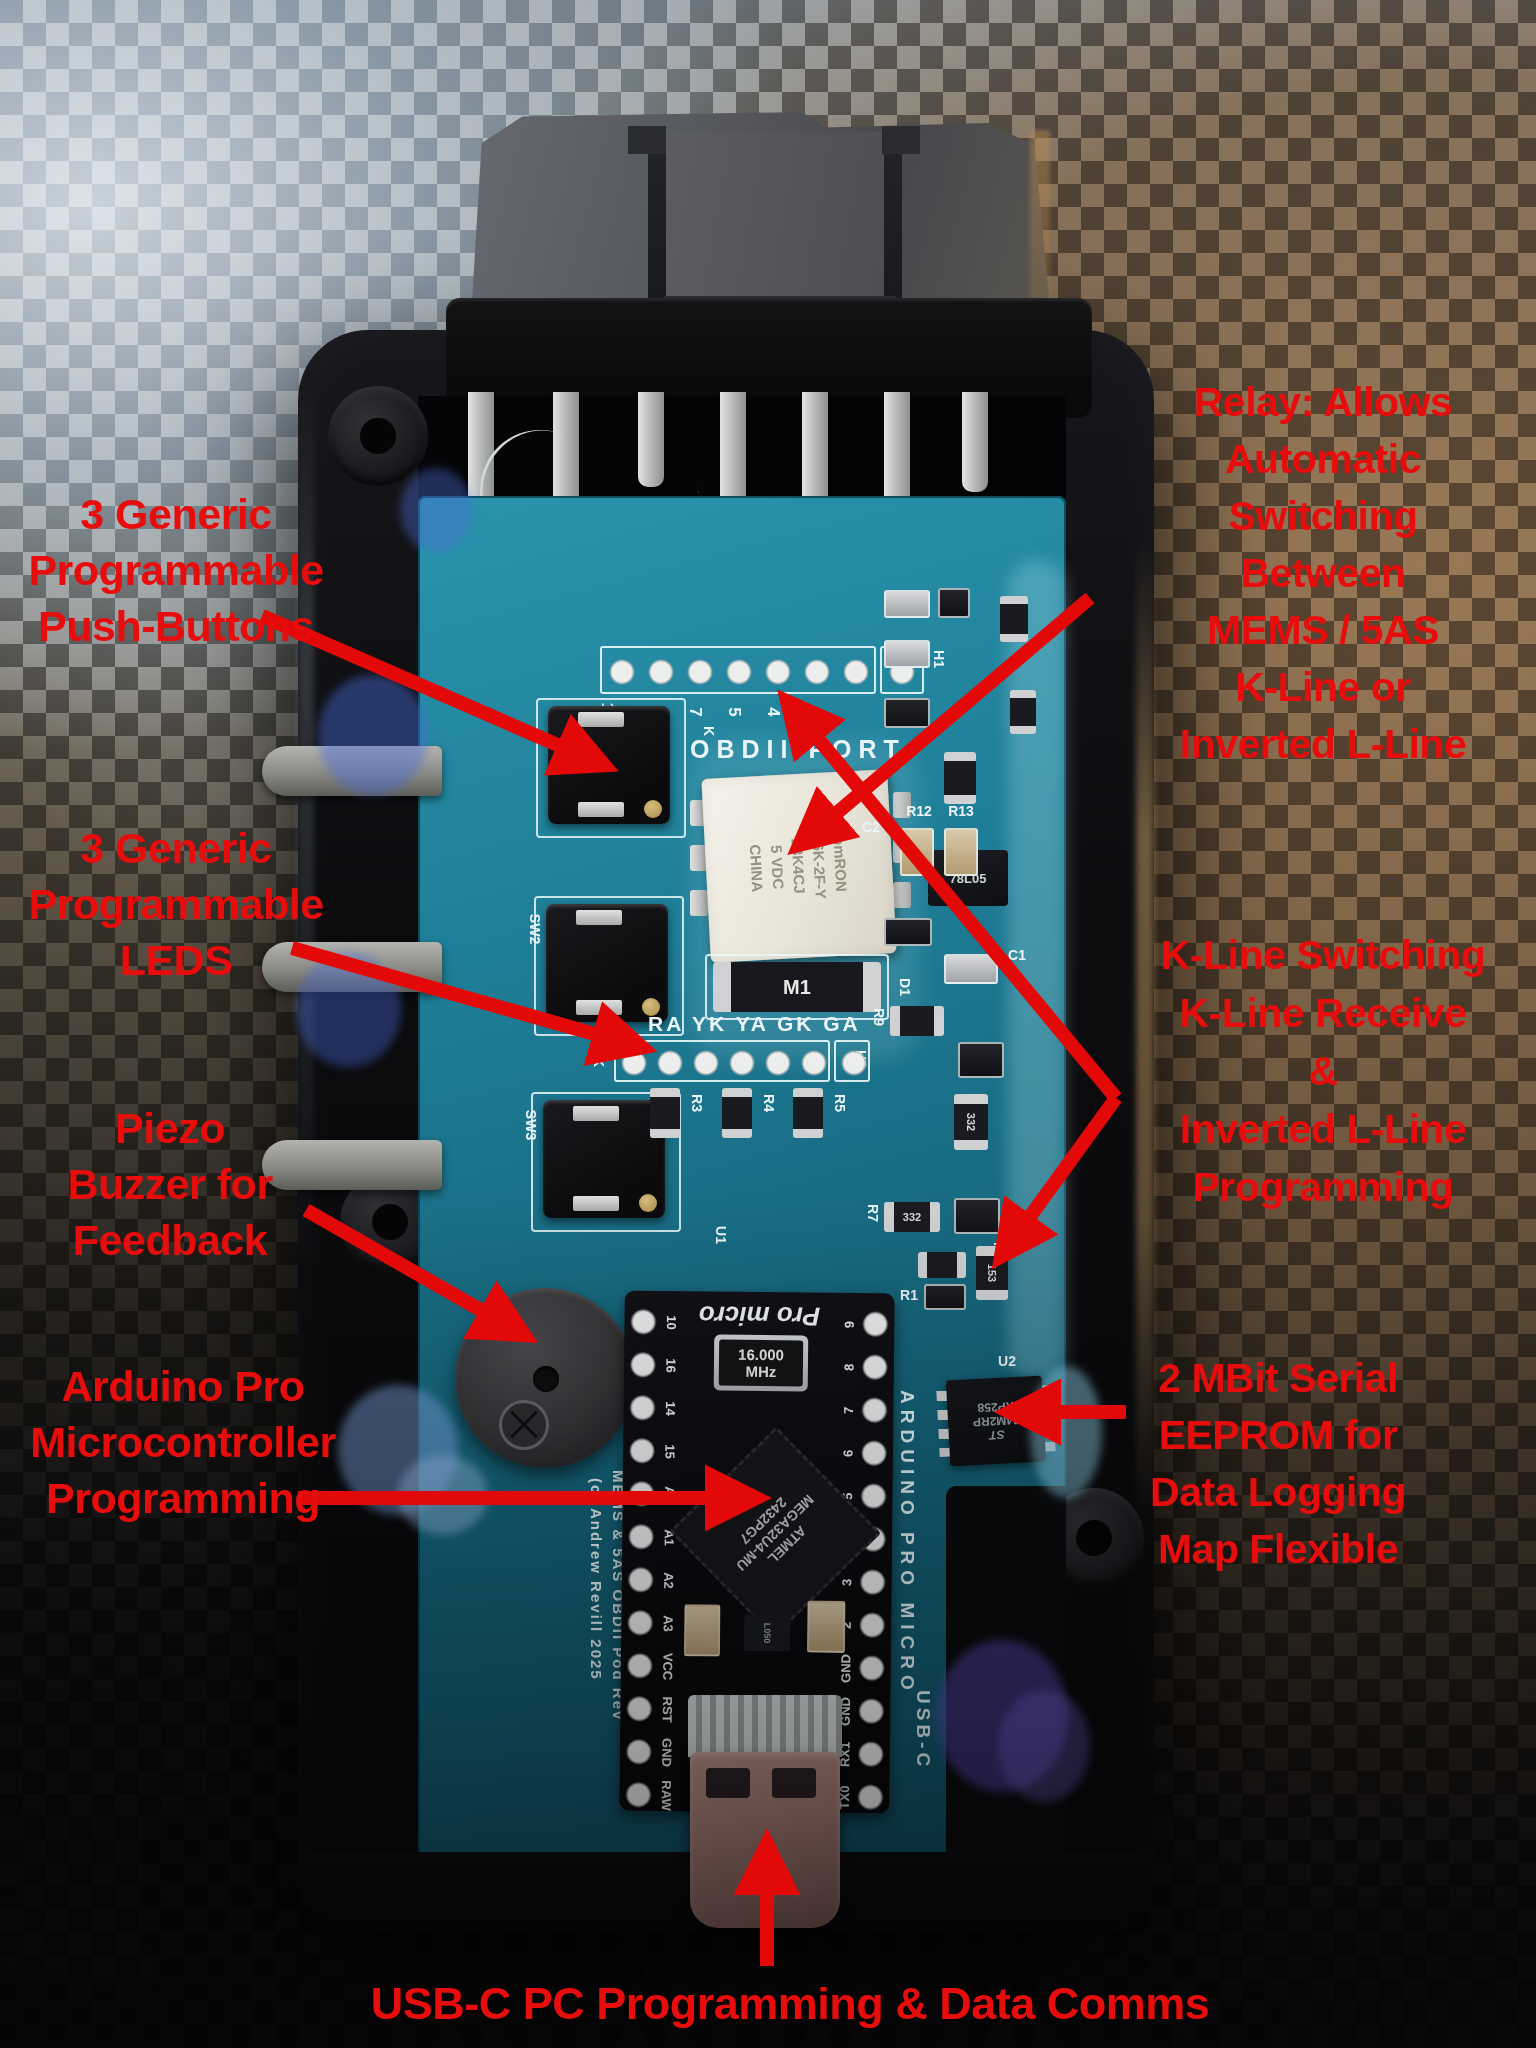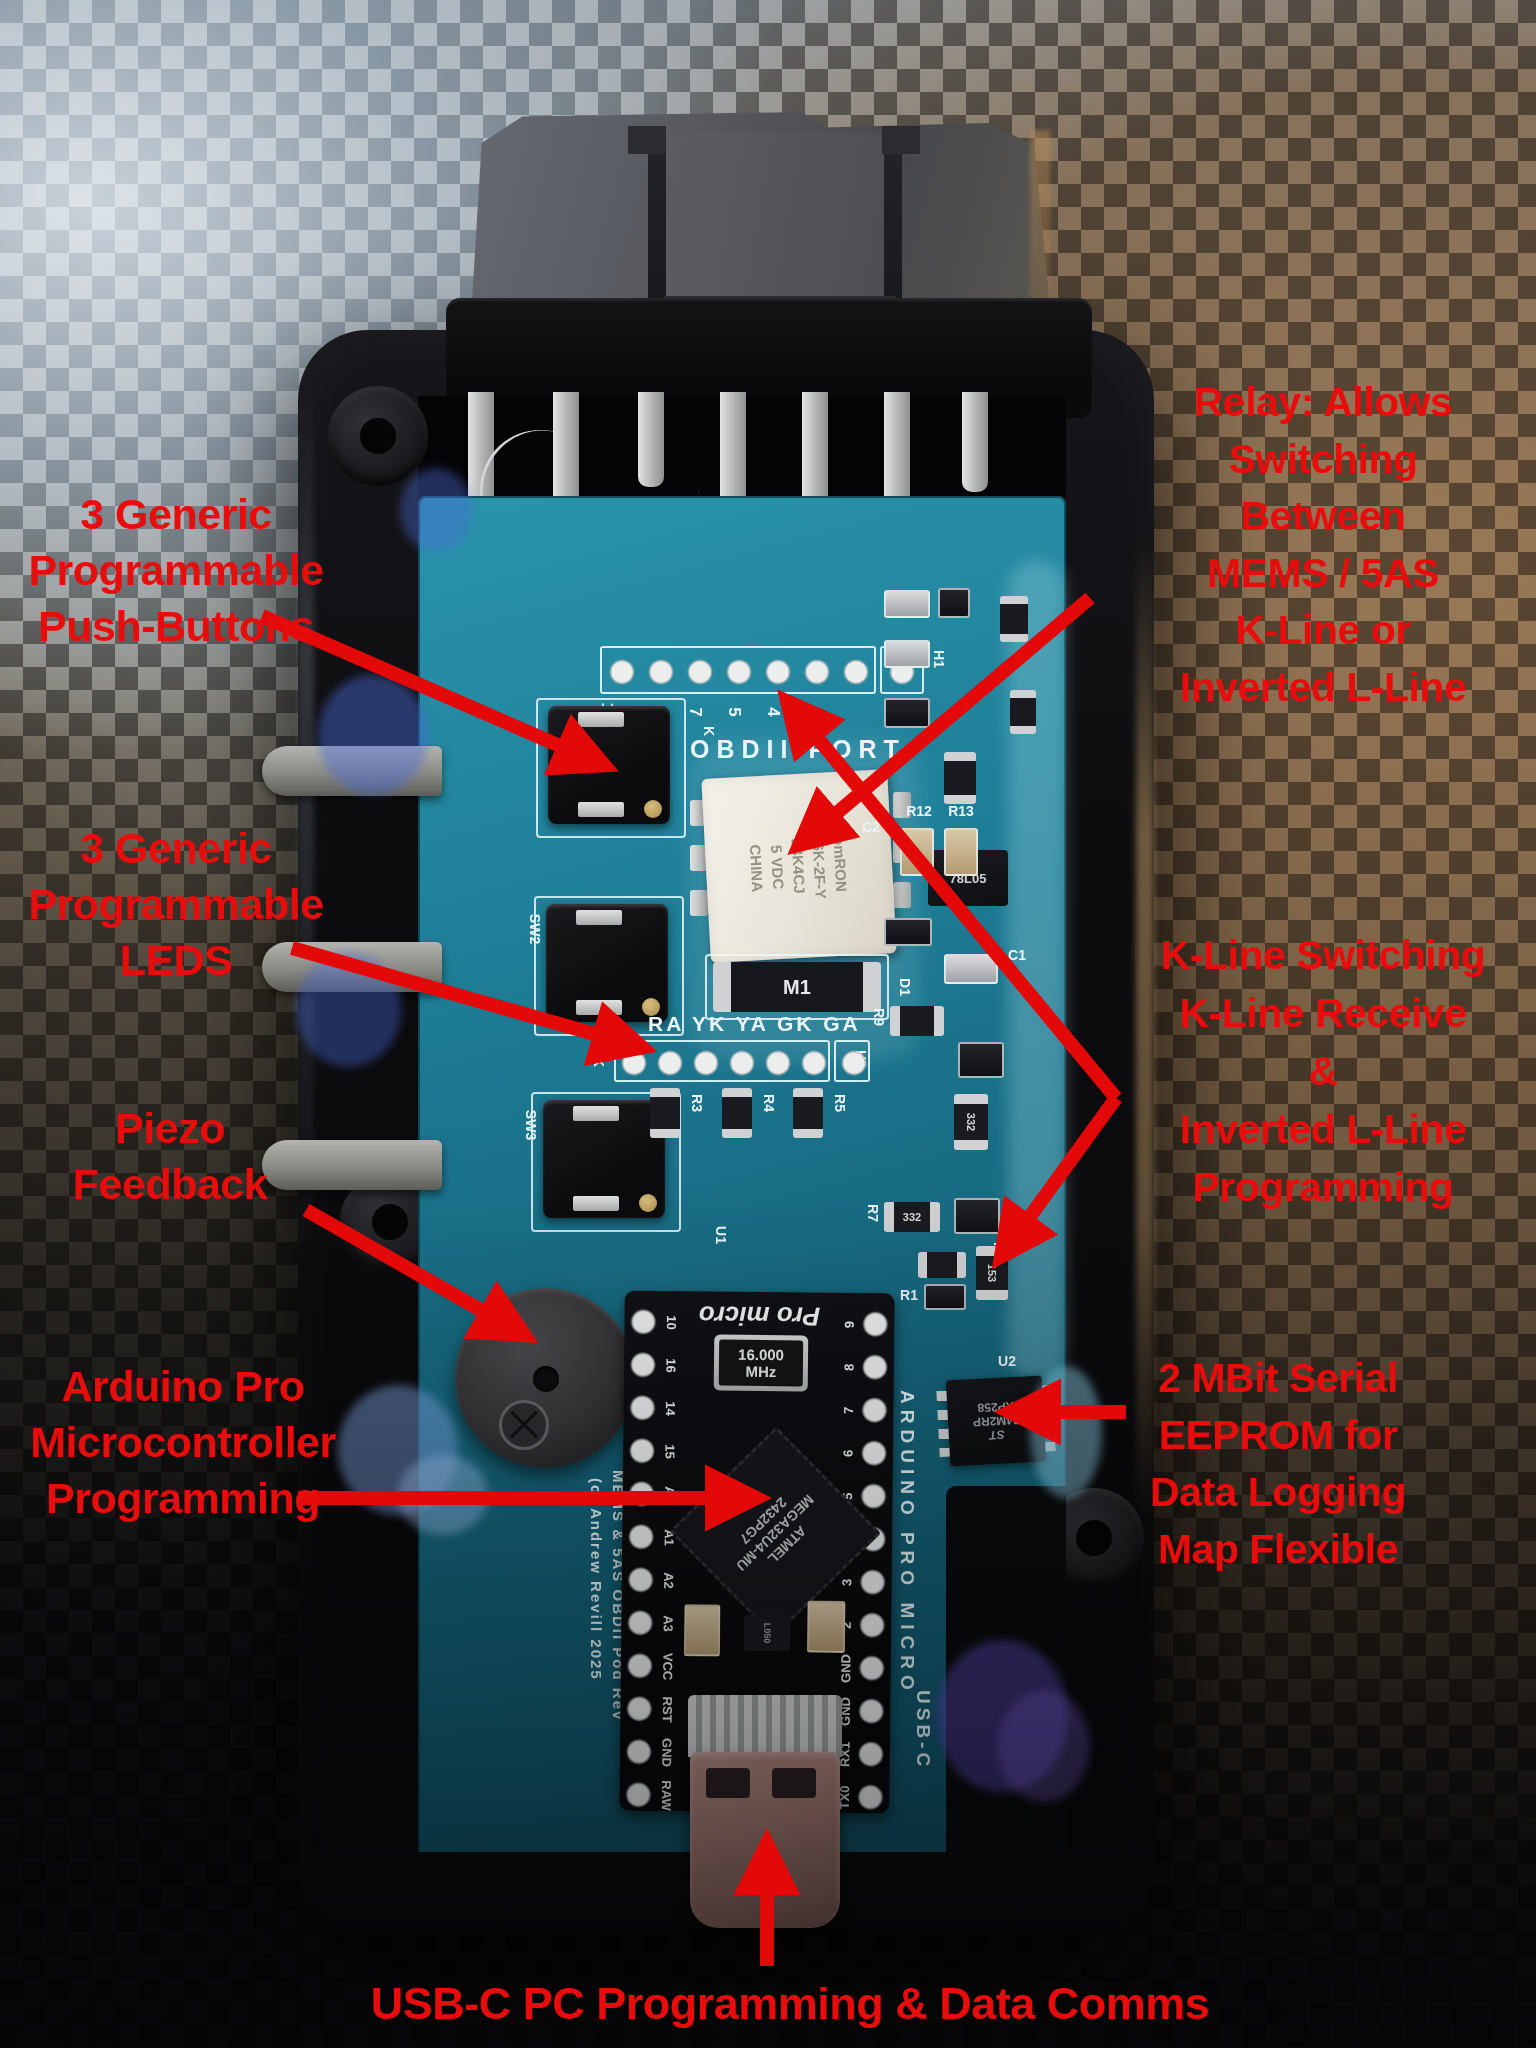--- a/index.html
+++ b/index.html
@@ -432,29 +432,31 @@
     <div class="nline">Programmable</div>
     <div class="nline">Push-Buttons</div>
   </div>
   <div class="note n-left" style="left:8px;top:820px;width:336px;">
     <div class="nline">3 Generic</div>
     <div class="nline">Programmable</div>
     <div class="nline">LEDS</div>
   </div>
   <div class="note n-left" style="left:18px;top:1100px;width:304px;">
     <div class="nline">Piezo</div>
+    <div class="nline">Buzzer for</div>
     <div class="nline">Feedback</div>
   </div>
   <div class="note n-left" style="left:2px;top:1358px;width:362px;">
     <div class="nline">Arduino Pro</div>
     <div class="nline">Microcontroller</div>
     <div class="nline">Programming</div>
   </div>
   <div class="note n-right" style="left:1118px;top:374px;width:410px;">
     <div class="nline">Relay: Allows</div>
+    <div class="nline">Automatic</div>
     <div class="nline">Switching</div>
     <div class="nline">Between</div>
     <div class="nline">MEMS / 5AS</div>
     <div class="nline">K-Line or</div>
     <div class="nline">Inverted L-Line</div>
   </div>
   <div class="note n-kline" style="left:1118px;top:926px;width:410px;">
     <div class="nline">K-Line Switching</div>
     <div class="nline">K-Line Receive</div>
     <div class="nline">&amp;</div>

